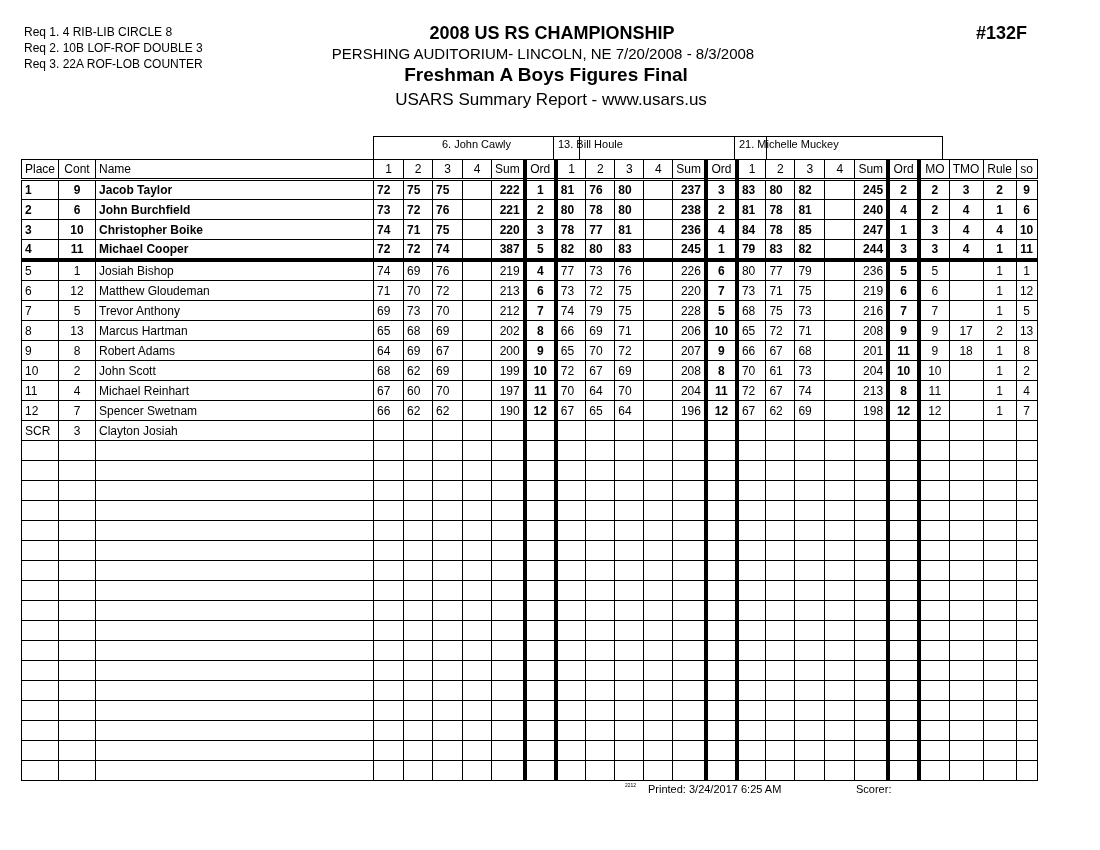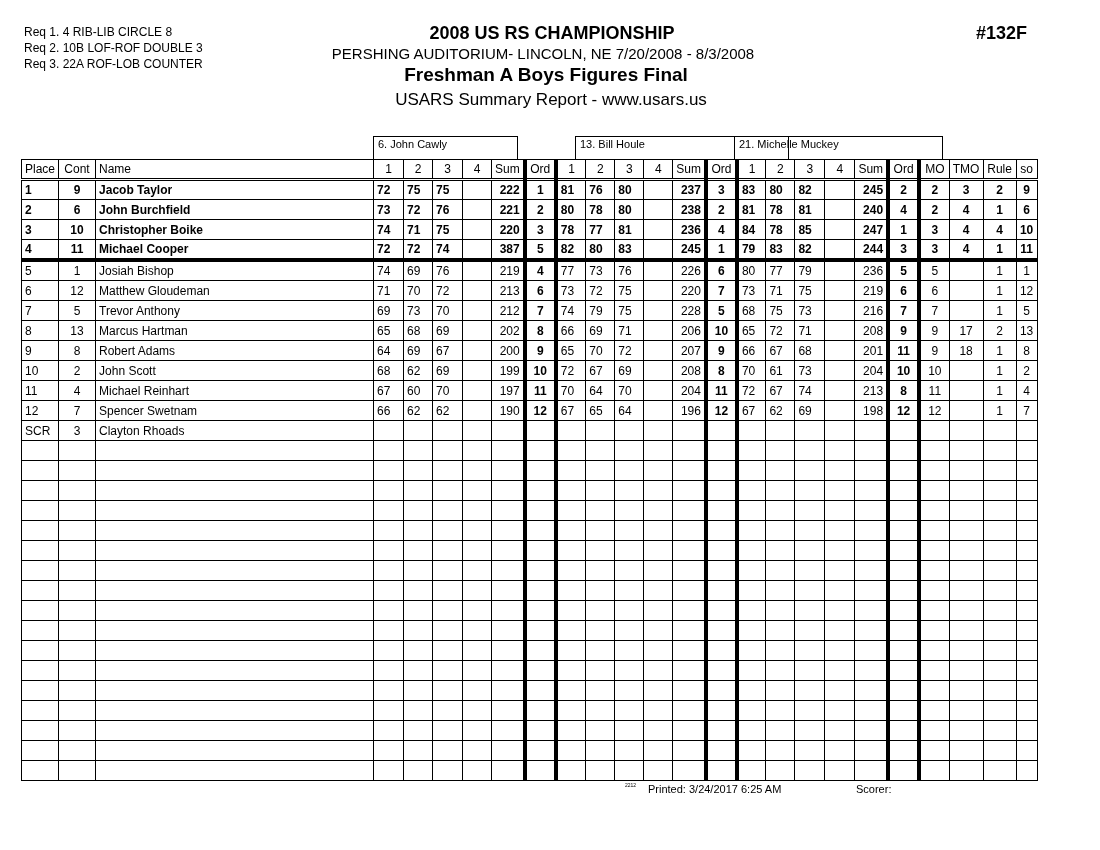--- a/index.html
+++ b/index.html
@@ -42,24 +42,24 @@
 <div class="abs req" style="top:25px;">Req  1.  4 RIB-LIB CIRCLE 8</div>
 <div class="abs req" style="top:41px;">Req  2.  10B LOF-ROF DOUBLE 3</div>
 <div class="abs req" style="top:57px;">Req  3.  22A ROF-LOB COUNTER</div>
 
 <div class="abs title1">2008 US RS CHAMPIONSHIP</div>
 <div class="abs title2">PERSHING AUDITORIUM- LINCOLN, NE  7/20/2008 - 8/3/2008</div>
 <div class="abs title3">Freshman A Boys Figures Final</div>
 <div class="abs title4">USARS Summary Report - www.usars.us</div>
 <div class="abs event-no">#132F</div>
 
-<div class="judge-hdr" style="left:373px;width:145px;">
+<div class="judge-hdr" style="left:373px;width:207px;text-align:center;">
   <span>6.  John Cawly</span>
 </div>
-<div class="judge-hdr" style="left:575px;width:214px;">
+<div class="judge-hdr" style="left:553px;width:214px;">
   <span>13.  Bill Houle</span>
 </div>
 <div class="judge-hdr" style="left:734px;width:209px;">
   <span>21.  Michelle Muckey</span>
 </div>
 
 <table class="grid">
   <colgroup>
     <col style="width:37px">
       <col style="width:37px">
@@ -435,21 +435,21 @@
         <td class="r">198</td>
         <td class="c b thickL">12</td>
         <td class="c thickL">12</td>
         <td class="c"></td>
         <td class="c">1</td>
         <td class="c">7</td>
       </tr>
       <tr class="data">
         <td class="l">SCR</td>
         <td class="c">3</td>
-        <td class="l">Clayton Rhoads</td>
+        <td class="l">Clayton Josiah</td>
         <td class="l"></td>
         <td class="l"></td>
         <td class="l"></td>
         <td class="l"></td>
         <td class="r"></td>
         <td class="c b thickL"></td>
         <td class="l thickL"></td>
         <td class="l"></td>
         <td class="l"></td>
         <td class="l"></td>

